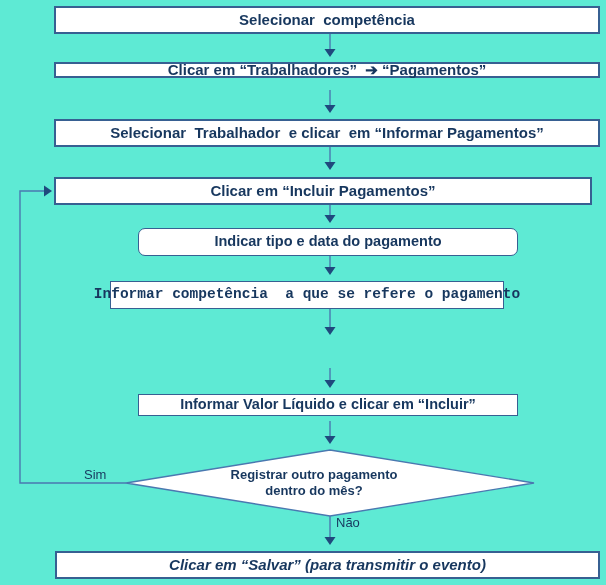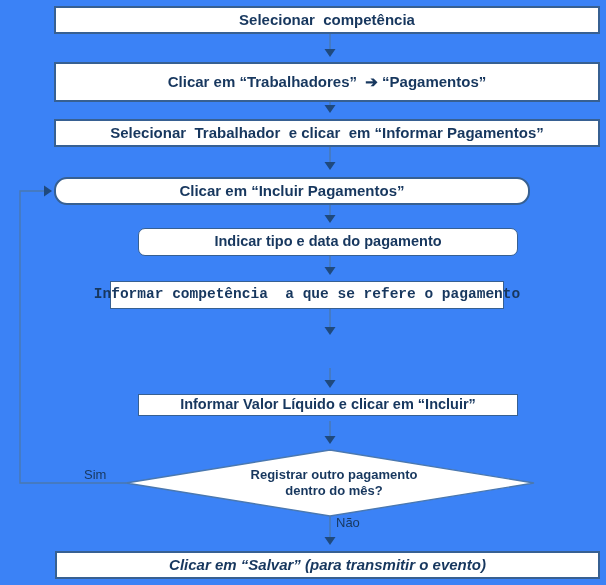--- a/index.html
+++ b/index.html
@@ -1,40 +1,40 @@
 <!DOCTYPE html>
 <html><head>
 <meta charset="utf-8">
 <style>
   html,body{margin:0;padding:0;background:#ffffff;}
   #stage{
     position:relative;
     width:606px;height:585px;
-    background:#3b82f6;
+    background:#5eead4;
     font-family:"Liberation Sans", sans-serif;
     overflow:hidden;
   }
   #connectors{position:absolute;left:0;top:0;width:606px;height:585px;}
   .box{
     position:absolute;
     box-sizing:border-box;
     border:2px solid #376092;
     background:#ffffff;
     display:flex;align-items:center;justify-content:center;
     color:#17375E;
     font-weight:bold;
     font-size:15px;
     text-align:center;
     line-height:1.1;
   }
   .box .lbl{white-space:pre;}
   .box.narrow{border-width:1.5px;font-size:14.5px;}
   .box.final{border-width:2.5px;font-style:italic;}
   .diamond-text{
-    position:absolute;left:214px;top:467px;width:240px;
+    position:absolute;left:194px;top:467px;width:240px;
     color:#17375E;font-weight:bold;font-size:13px;line-height:1.2;
     text-align:center;
   }
   .branch-label{
     position:absolute;
     color:#17375E;font-size:13px;font-weight:normal;
   }
   .branch-label.sim{left:84px;top:467px;}
   .branch-label.nao{left:336px;top:515px;}
 </style>
@@ -68,29 +68,29 @@
       <polygon points="330,545 324.5,537 335.5,537"></polygon>
       <polygon points="52,191 44,185.5 44,196.5"></polygon>
     </g>
     <polygon points="330,450 534,483 330,516 126,483" fill="#ffffff" stroke="#4a78b0" stroke-width="1.4"></polygon>
   </svg>
 
   <div class="box" style="left:54px;top:6px;width:546px;height:28px;">
     <span class="lbl">Selecionar  competência</span>
   </div>
 
-  <div class="box" style="left:54px;top:62px;width:546px;height:40px;">
+  <div class="box" style="left:54px;top:62px;width:546px;height:16px;">
     <span class="lbl">Clicar em “Trabalhadores”  ➔ “Pagamentos”</span>
   </div>
 
   <div class="box" style="left:54px;top:119px;width:546px;height:28px;">
     <span class="lbl">Selecionar  Trabalhador  e clicar  em “Informar Pagamentos”</span>
   </div>
 
-  <div class="box" style="left:54px;top:177px;width:476px;height:28px;border-radius:13px;">
+  <div class="box" style="left:54px;top:177px;width:538px;height:28px;">
     <span class="lbl">Clicar em “Incluir Pagamentos”</span>
   </div>
 
   <div class="box narrow" style="left:138px;top:228px;width:380px;height:28px;border-radius:7px;">
     <span class="lbl">Indicar tipo e data do pagamento</span>
   </div>
 
   <div class="box narrow" style="left:110px;top:281px;width:394px;height:28px;font-family:Liberation Mono, monospace;">
     <span class="lbl">Informar competência  a que se refere o pagamento</span>
   </div>

